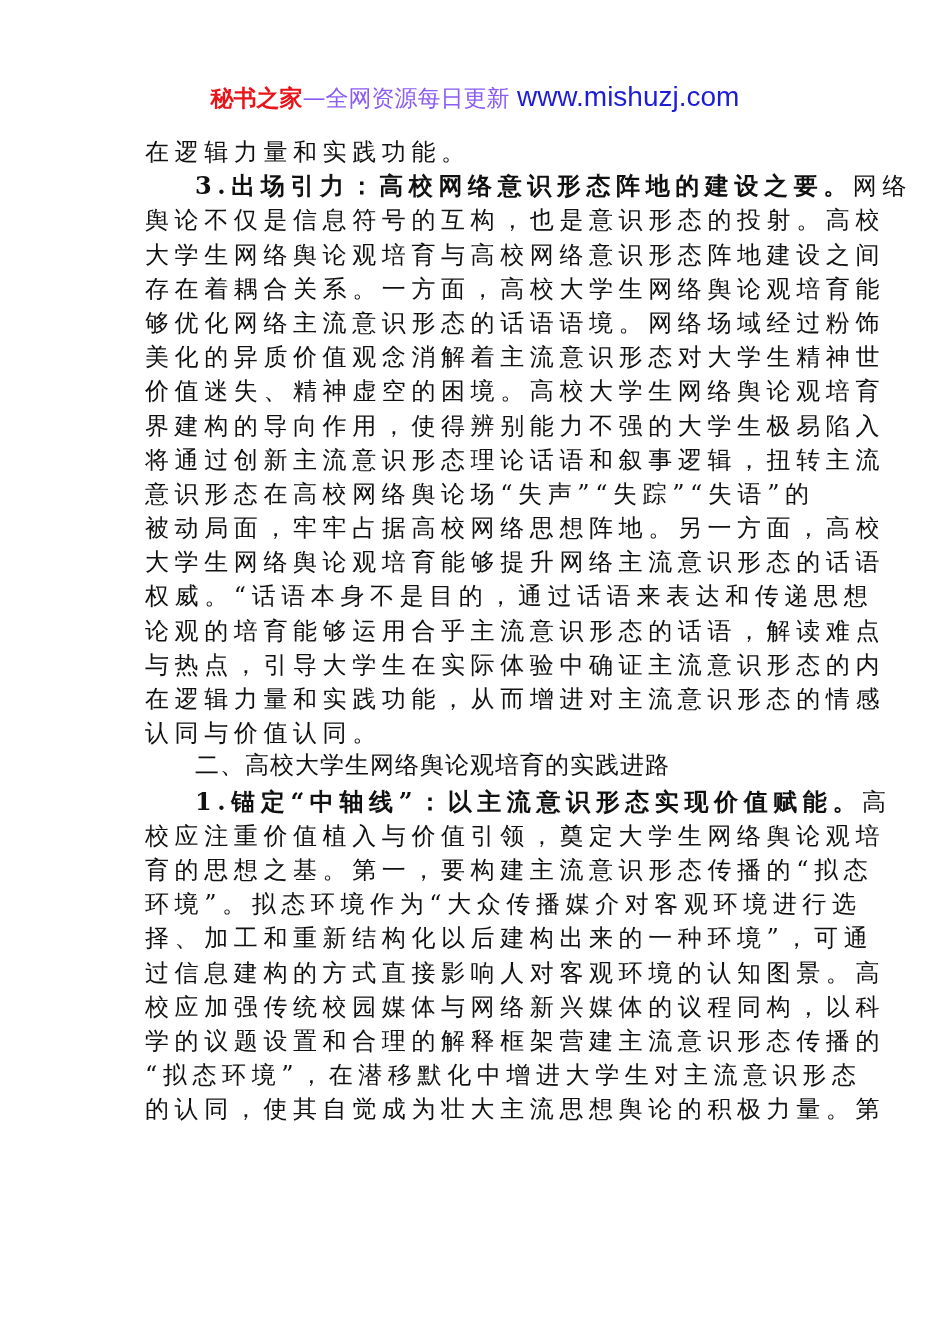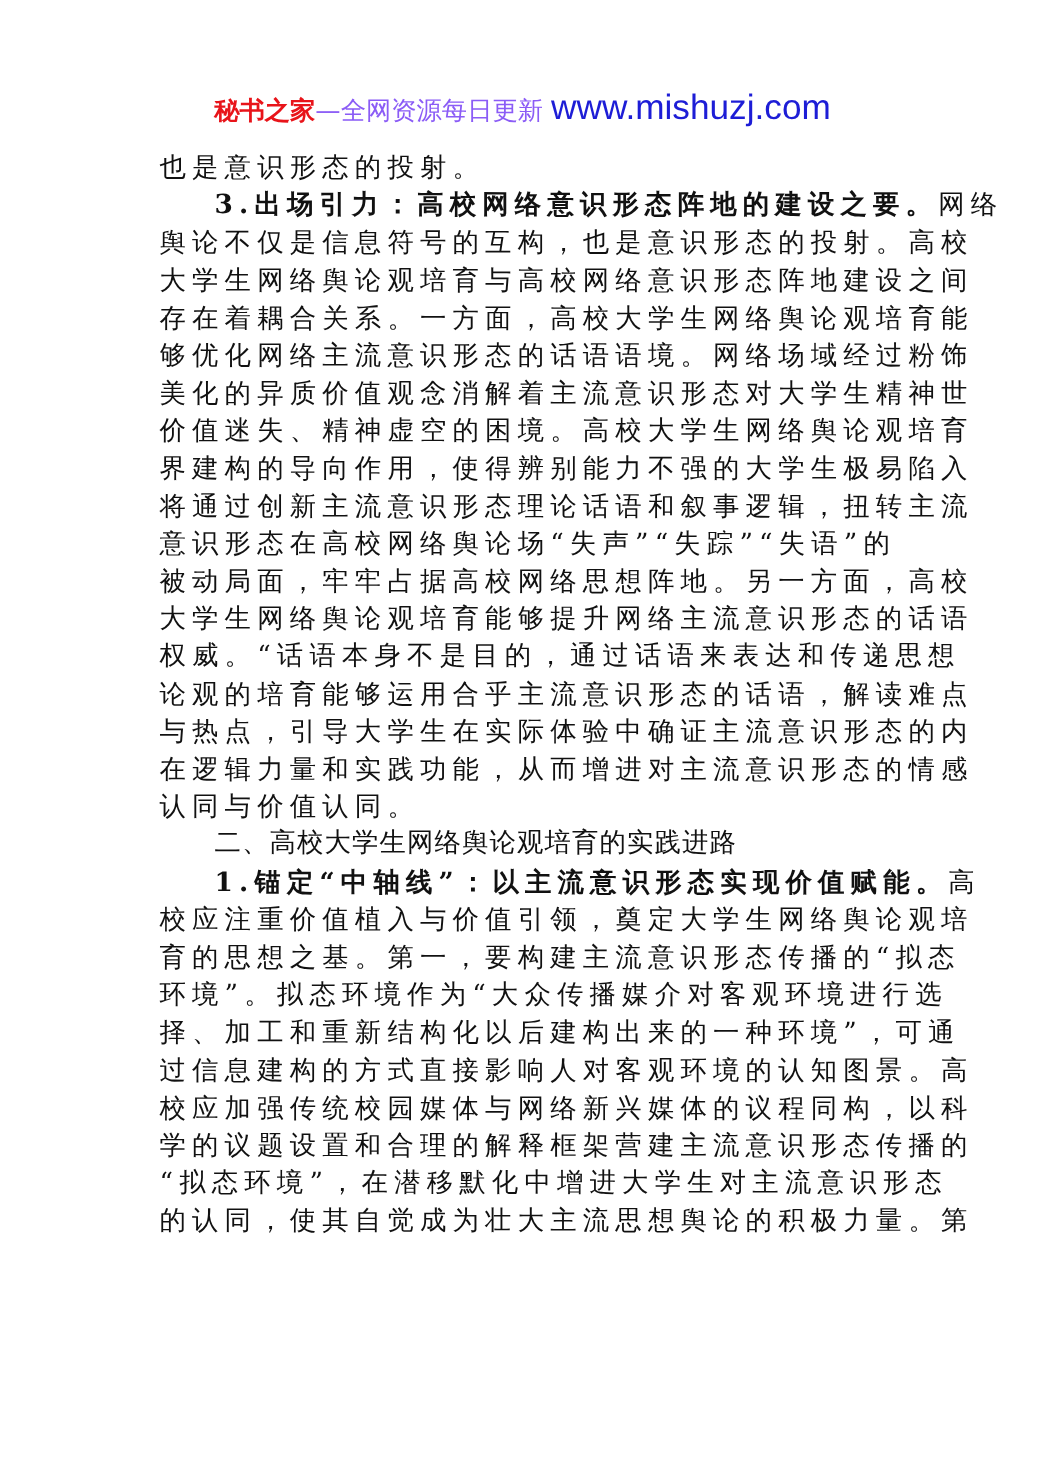--- a/index.html
+++ b/index.html
@@ -3,41 +3,41 @@
 <meta charset="utf-8">
 <style>
   html, body { margin: 0; padding: 0; background: #ffffff; }
   body { width: 950px; height: 1344px; position: relative; overflow: hidden; }
   .header {
     position: absolute; top: 80px; left: 0; width: 950px; text-align: center;
     font-family: "DejaVu Sans", sans-serif; font-size: 23px; line-height: 34px; white-space: nowrap;
   }
   .brand { color: #e8141a; font-weight: bold; margin-top: 19px; }
   .tagline { color: #8b5cf6; }
-  .url { color: #1d1dd6; font-family: "Liberation Sans", sans-serif; font-size: 32px; }
+  .url { color: #1d1dd6; font-family: "Liberation Sans", sans-serif; font-size: 28px; }
   .page {
     position: absolute; top: 135px; left: 145px; width: 665px;
     font-family: "DejaVu Serif", serif; font-size: 24px; line-height: 34.2px; color: #111;
   }
   .line { height: 34.2px; white-space: nowrap; text-align: justify; text-align-last: justify; letter-spacing: 5.6px; }
   .line.last { text-align-last: left; }
   .indent { padding-left: 50px; }
   b { font-weight: bold; }
-  .heading2 { font-family: Liberation Sans, sans-serif; letter-spacing: 1px; text-align-last: left; }
+  .heading2 { font-family: Liberation Mono, monospace; letter-spacing: 1px; text-align-last: left; }
 </style>
 </head>
 <body>
 
 <div class="header">
   <span class="brand">秘书之家</span><span class="tagline">—全网资源每日更新</span>
   <span class="url">www.mishuzj.com</span>
 </div>
 
 <div class="page">
-  <div class="line last"><span>也是意识形态的投射。</span></div>
+  <div class="line last"><span>在逻辑力量和实践功能。</span></div>
   <div class="line indent"><b>3.出场引力：高校网络意识形态阵地的建设之要。</b><span>网络</span></div>
   <div class="line"><span>舆论不仅是信息符号的互构，也是意识形态的投射。高校</span></div>
   <div class="line"><span>大学生网络舆论观培育与高校网络意识形态阵地建设之间</span></div>
   <div class="line"><span>存在着耦合关系。一方面，高校大学生网络舆论观培育能</span></div>
   <div class="line"><span>够优化网络主流意识形态的话语语境。网络场域经过粉饰</span></div>
   <div class="line"><span>美化的异质价值观念消解着主流意识形态对大学生精神世</span></div>
   <div class="line"><span>价值迷失、精神虚空的困境。高校大学生网络舆论观培育</span></div>
   <div class="line"><span>界建构的导向作用，使得辨别能力不强的大学生极易陷入</span></div>
   <div class="line"><span>将通过创新主流意识形态理论话语和叙事逻辑，扭转主流</span></div>
   <div class="line"><span>意识形态在高校网络舆论场“失声”“失踪”“失语”的</span></div>

